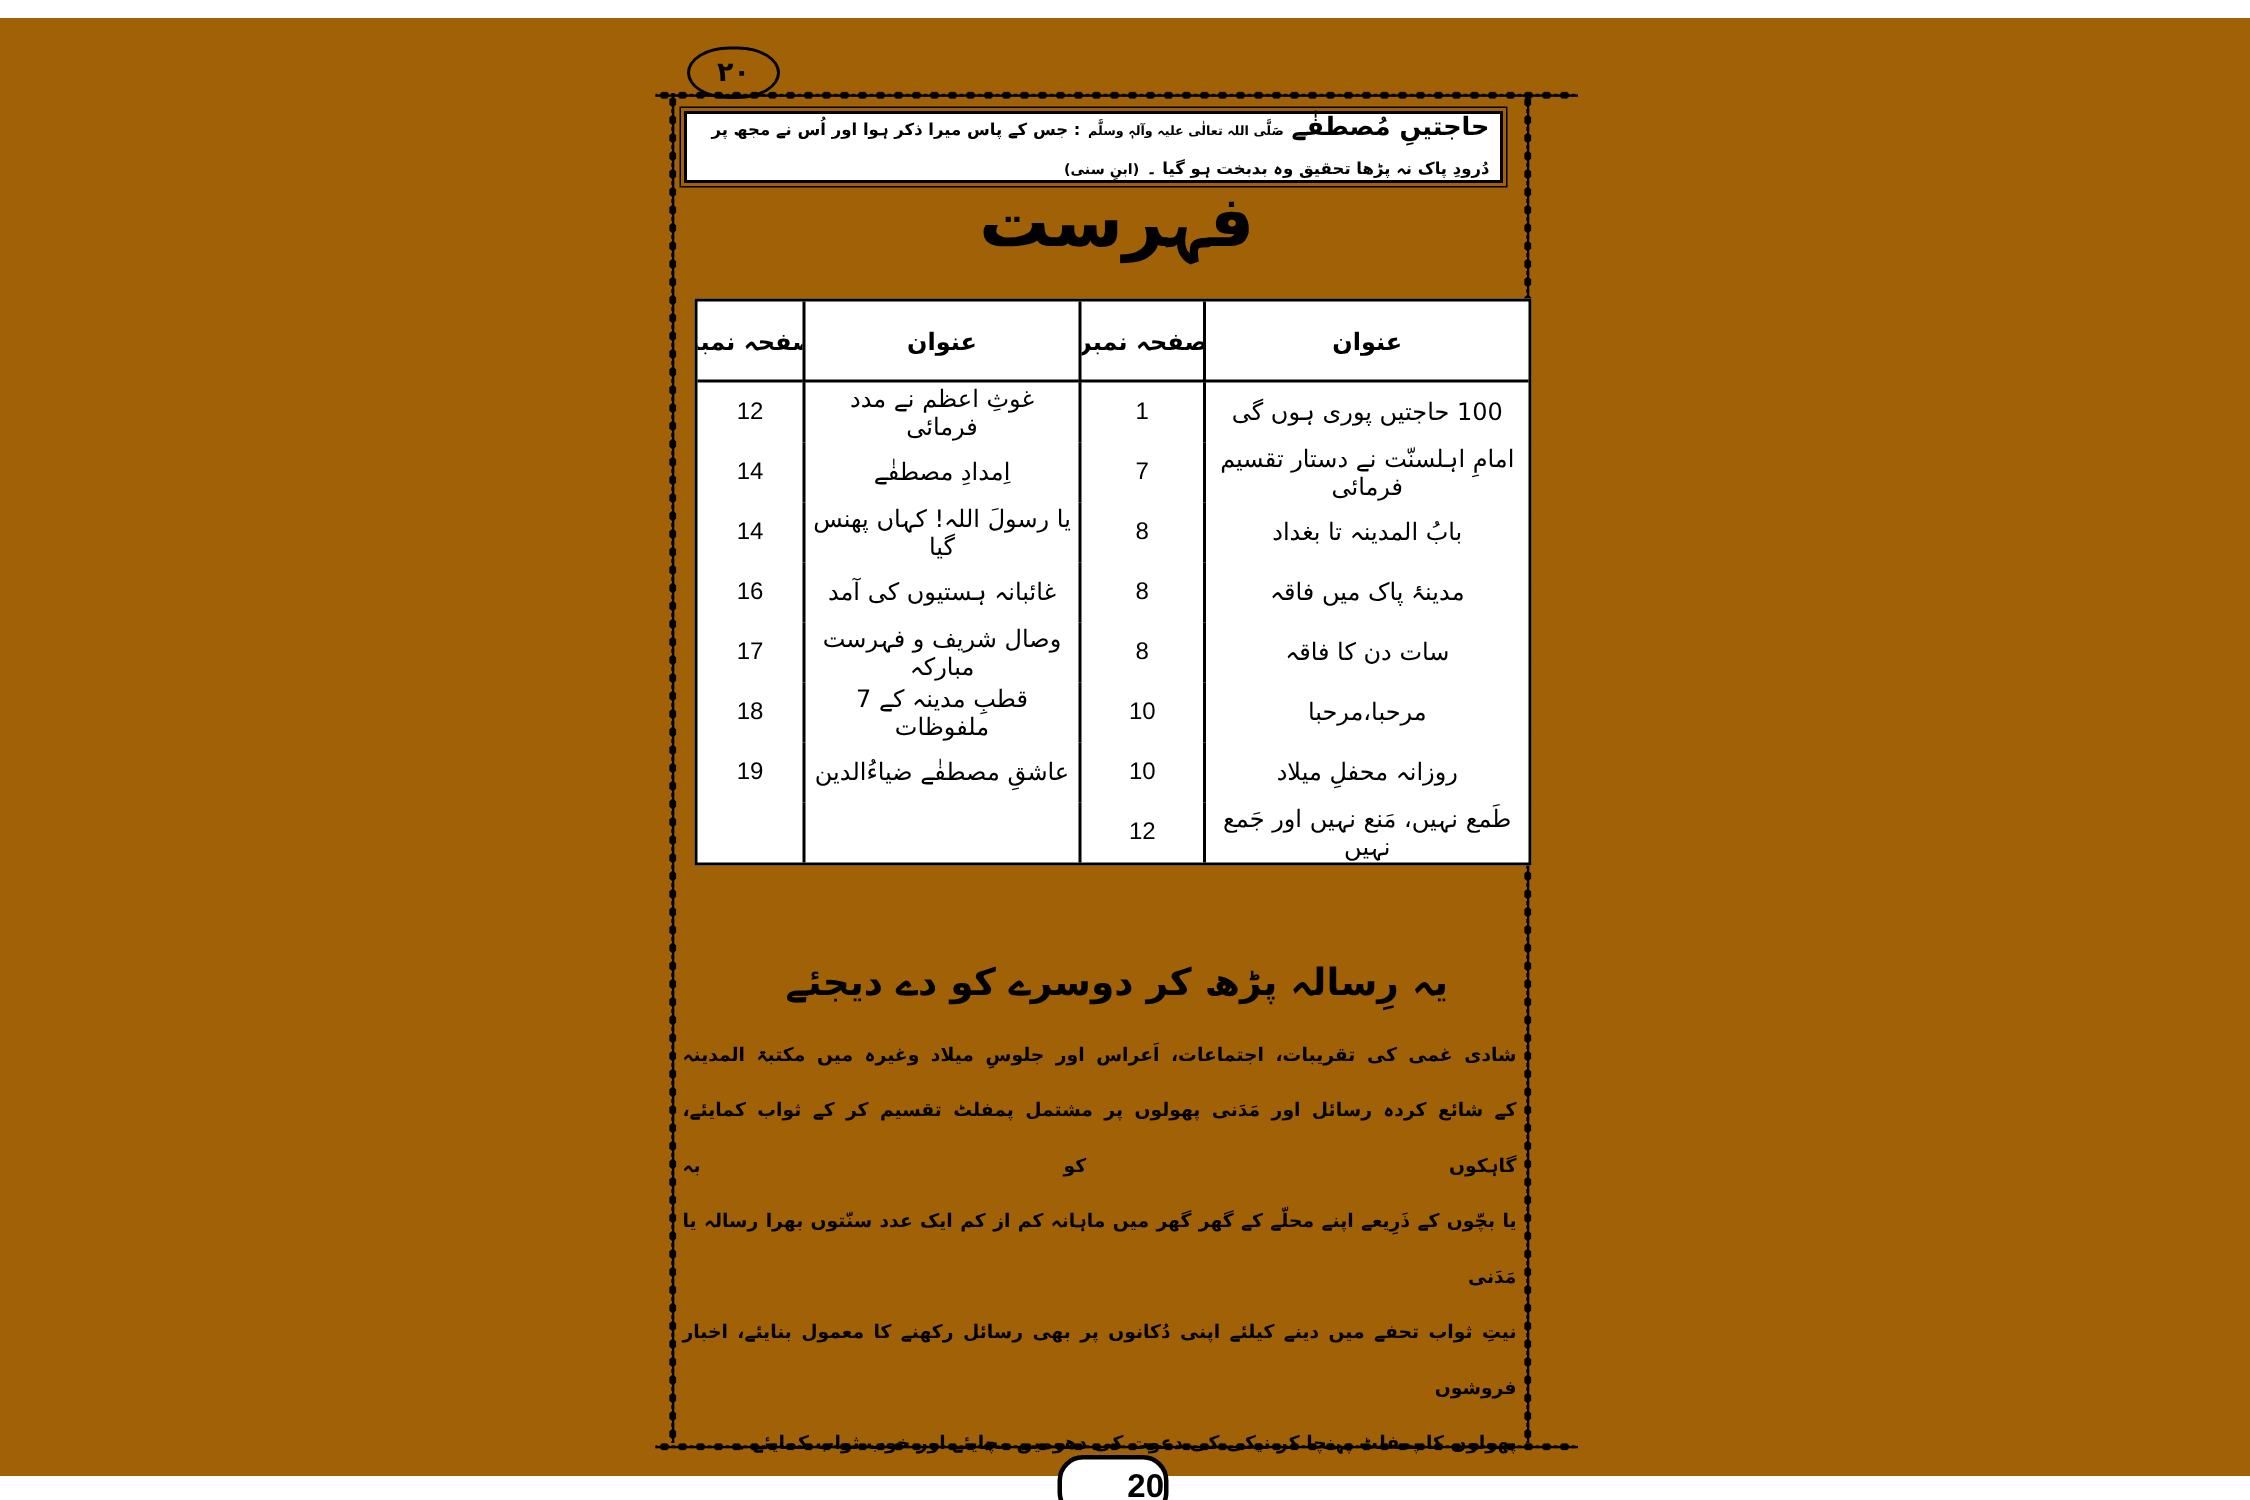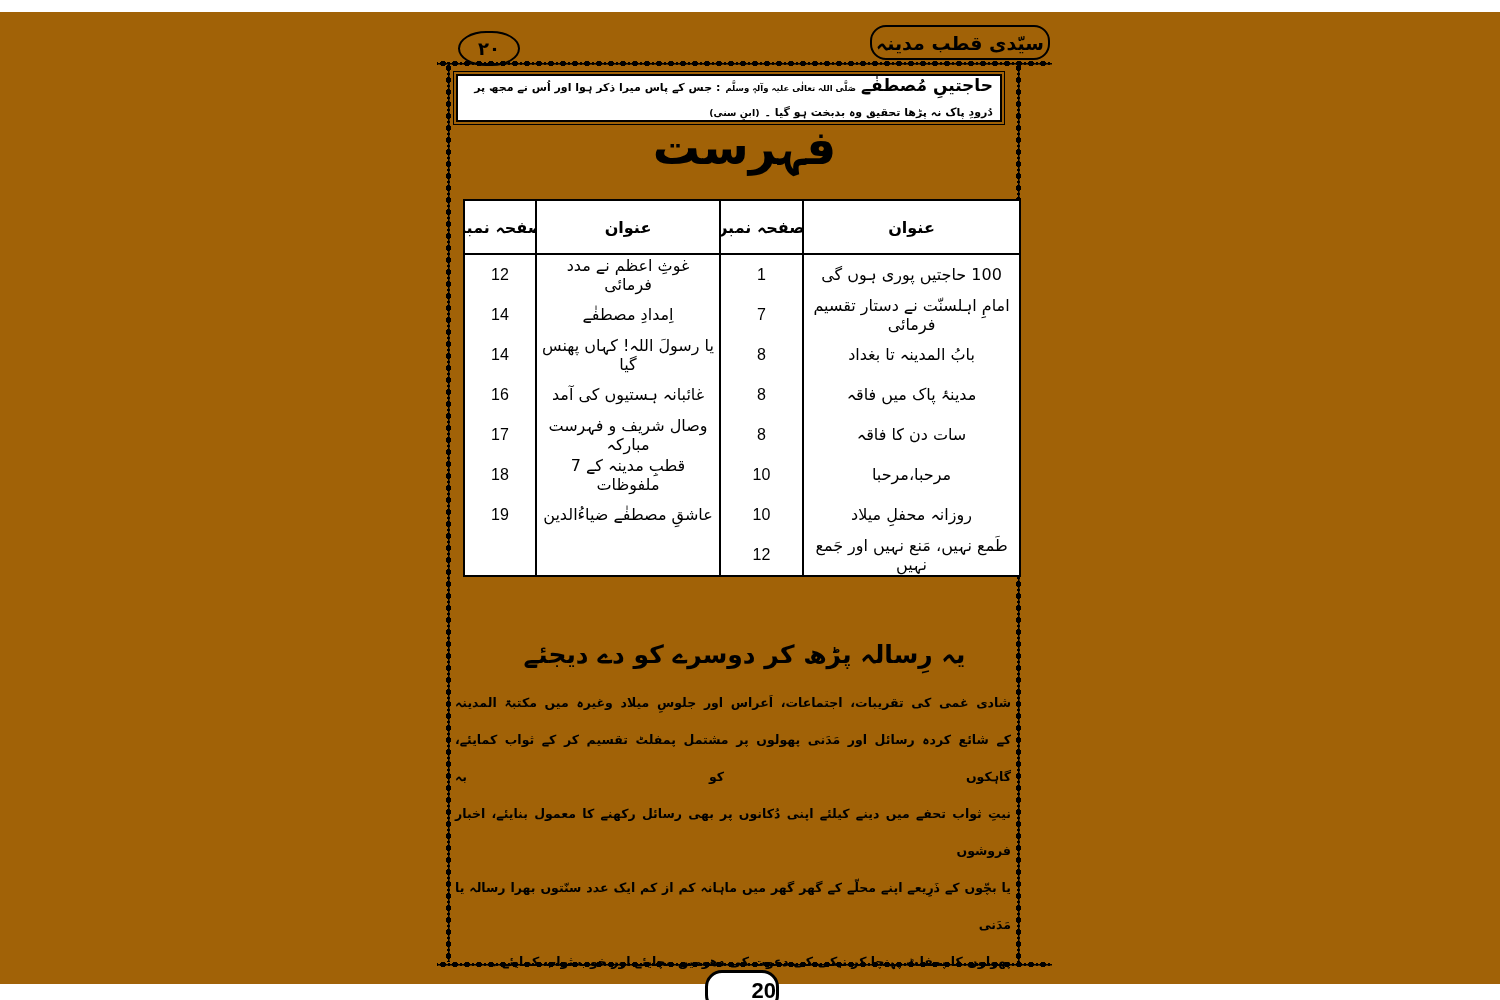--- a/index.html
+++ b/index.html
@@ -107,23 +107,20 @@
   }
 </style>
 </head>
 <body>
 
 <div class="sheet">
 
   <div class="badge-top-left">
     <span>٢٠</span>
   </div>
-  <div class="cartouche">
-    <span>سیّدی قطب مدینہ</span>
-  </div>
 
   <div class="bead-h" id="bead-top"></div>
   <div class="bead-h" id="bead-bottom"></div>
   <div class="bead-v" id="bead-left"></div>
   <div class="bead-v" id="bead-right"></div>
 
   <div class="farman-box">
     <div class="farman-line">
       <span class="farman-label">حاجتیںِ مُصطفٰے</span>
       <span class="farman-honorific">صَلَّی اللہ تعالٰی علیہ وآلہٖ وسلَّم</span>
@@ -179,22 +176,22 @@
     <div class="cell pg"></div>
     <div class="cell ttl bl"></div>
     <div class="cell pg bl">12</div>
     <div class="cell ttl bl">طَمع نہیں، مَنع نہیں اور جَمع نہیں</div>
   </div>
 
   <div class="note-heading">یہ رِسالہ پڑھ کر دوسرے کو دے دیجئے</div>
   <div class="note-para">
     <div class="para-line">شادی غمی کی تقریبات، اجتماعات، اَعراس اور جلوسِ میلاد وغیرہ میں مکتبۃ المدینہ</div>
     <div class="para-line">کے شائع کردہ رسائل اور مَدَنی پھولوں پر مشتمل پمفلٹ تقسیم کر کے ثواب کمایئے، گاہکوں کو بہ</div>
+    <div class="para-line">یا بچّوں کے ذَرِیعے اپنے محلّے کے گھر گھر میں ماہانہ کم از کم ایک عدد سنّتوں بھرا رسالہ یا مَدَنی</div>
     <div class="para-line">نیتِ ثواب تحفے میں دینے کیلئے اپنی دُکانوں پر بھی رسائل رکھنے کا معمول بنایئے، اخبار فروشوں</div>
-    <div class="para-line">یا بچّوں کے ذَرِیعے اپنے محلّے کے گھر گھر میں ماہانہ کم از کم ایک عدد سنّتوں بھرا رسالہ یا مَدَنی</div>
     <div class="para-line last">پھولوں کا پمفلٹ پہنچا کر نیکی کی دعوت کی دھومیں مچایئے اور خوب ثواب کمایئے ۔</div>
   </div>
 
   <div class="pill-bottom">
     <span>20</span>
   </div>
 
 </div>
 
 </body></html>

